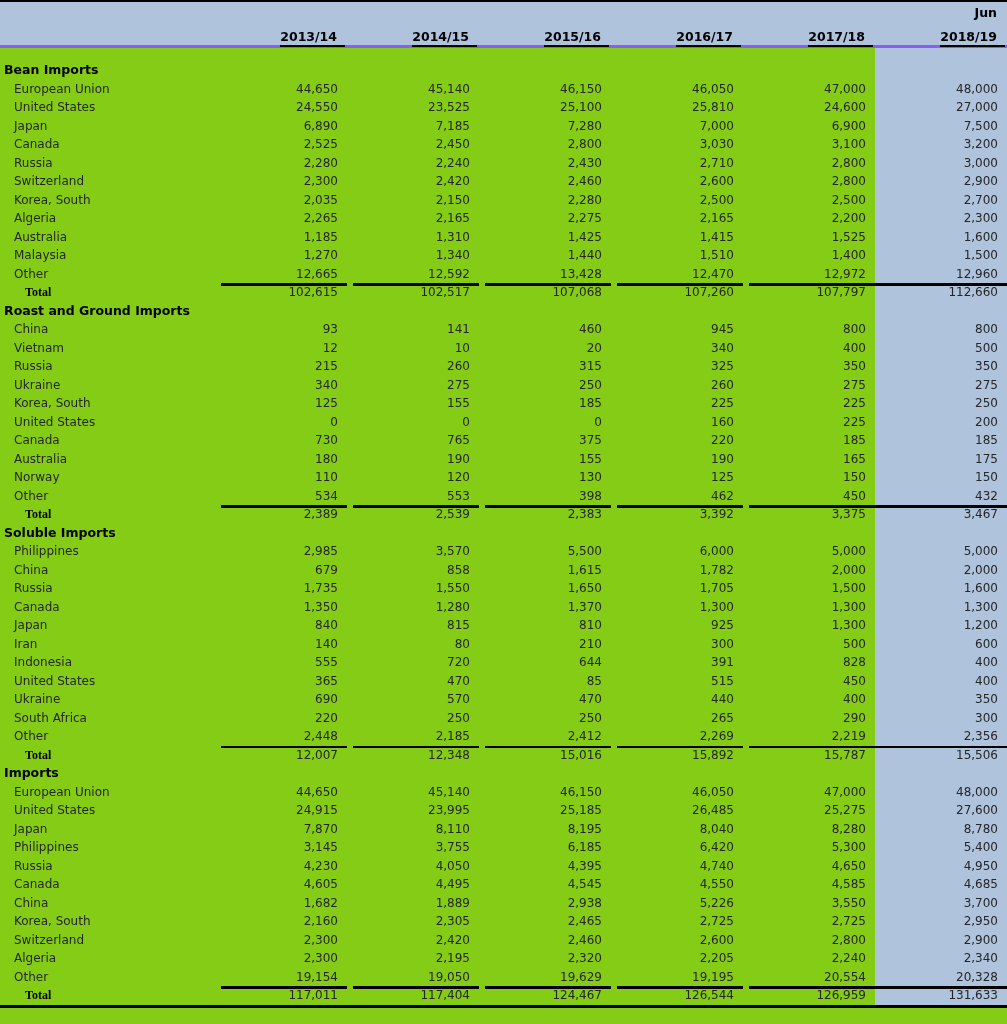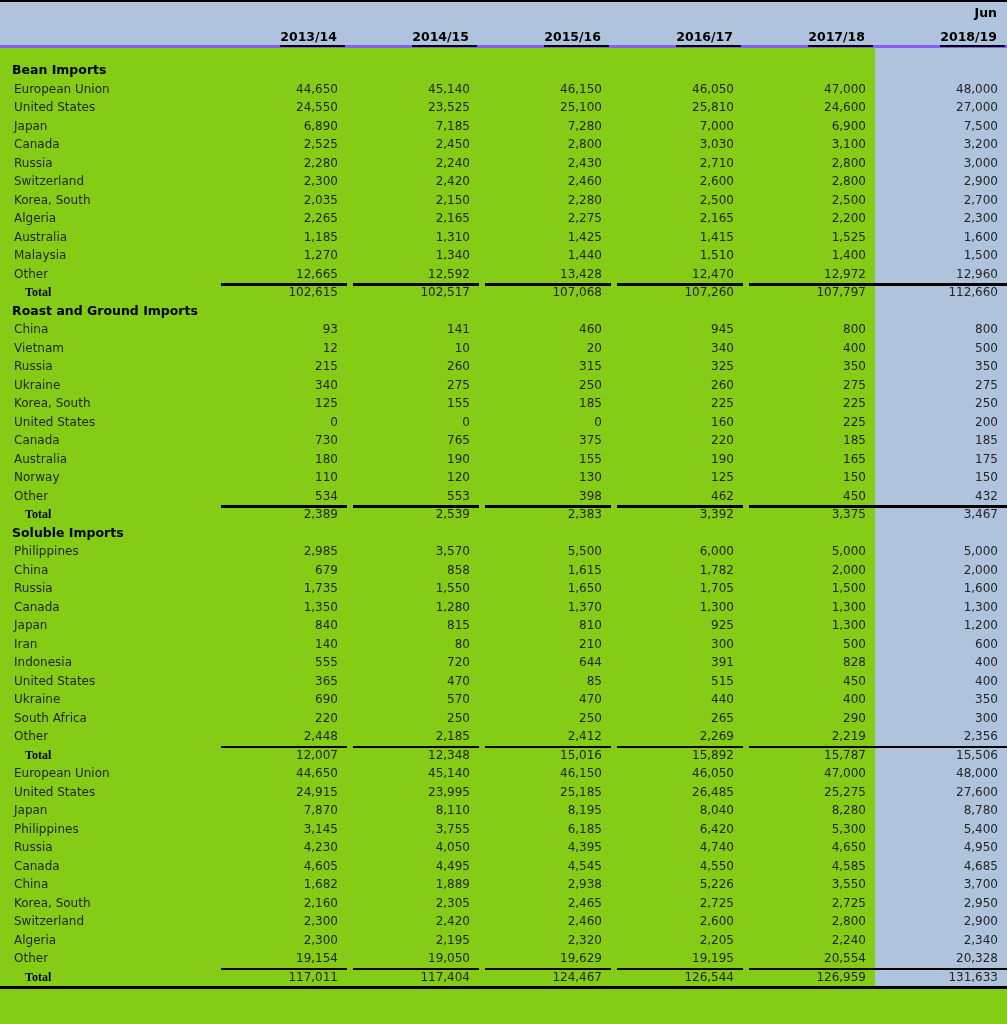--- a/index.html
+++ b/index.html
@@ -52,21 +52,21 @@
     font-size: 12px;
     color: #262626;
     padding: 0;
     white-space: nowrap;
   }
   tbody td.label { padding-left: 14px; text-align: left; }
   tbody td.num  { text-align: right; padding-right: 9px; }
   tbody td.hl   { background: var(--band, #afc3dc); margin-top: 40px; }
   tr.spacer-row td { height: 15px; }
   tr.section-row td.label {
-    padding-left: 12px;
+    padding-left: 4px;
     font-weight: bold;
     color: #000;
     font-size: 12.5px;
   }
   tr.total-row td.label {
     padding-left: 25px;
     font-weight: bold;
     color: #000;
     font-family: Liberation Serif, serif;
   }
@@ -460,20 +460,29 @@
         </tr>
         <tr class="total-row">
           <td class="label">Total</td>
           <td class="num">12,007</td>
           <td class="num">12,348</td>
           <td class="num">15,016</td>
           <td class="num">15,892</td>
           <td class="num">15,787</td>
           <td class="num hl">15,506</td>
         </tr>
+        <tr class="section-row">
+          <td class="label">Imports</td>
+          <td class="num"></td>
+          <td class="num"></td>
+          <td class="num"></td>
+          <td class="num"></td>
+          <td class="num"></td>
+          <td class="num hl"></td>
+        </tr>
         <tr class="data-row">
           <td class="label">European Union</td>
           <td class="num">44,650</td>
           <td class="num">45,140</td>
           <td class="num">46,150</td>
           <td class="num">46,050</td>
           <td class="num">47,000</td>
           <td class="num hl">48,000</td>
         </tr>
         <tr class="data-row">

